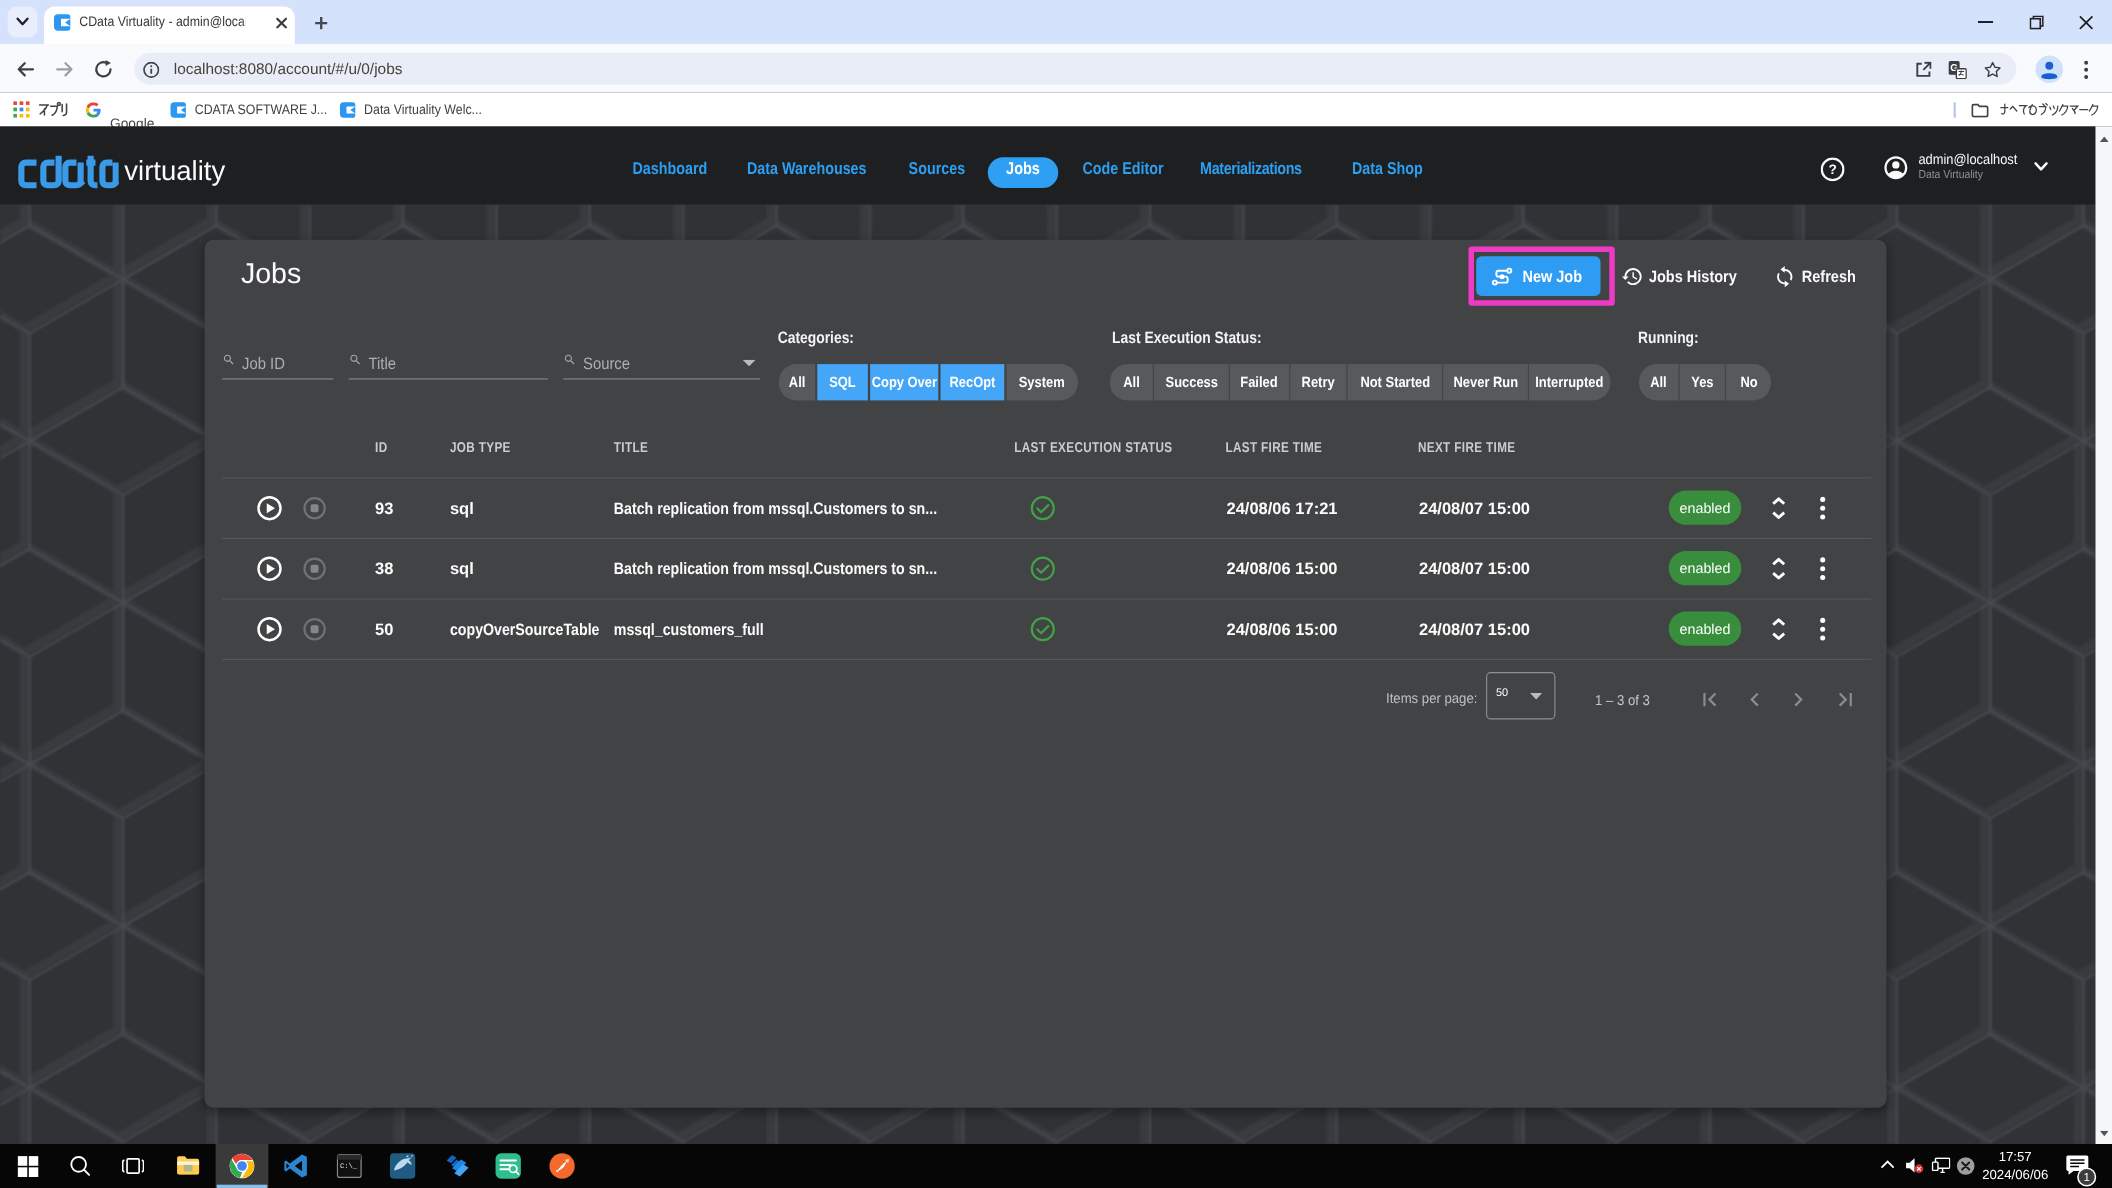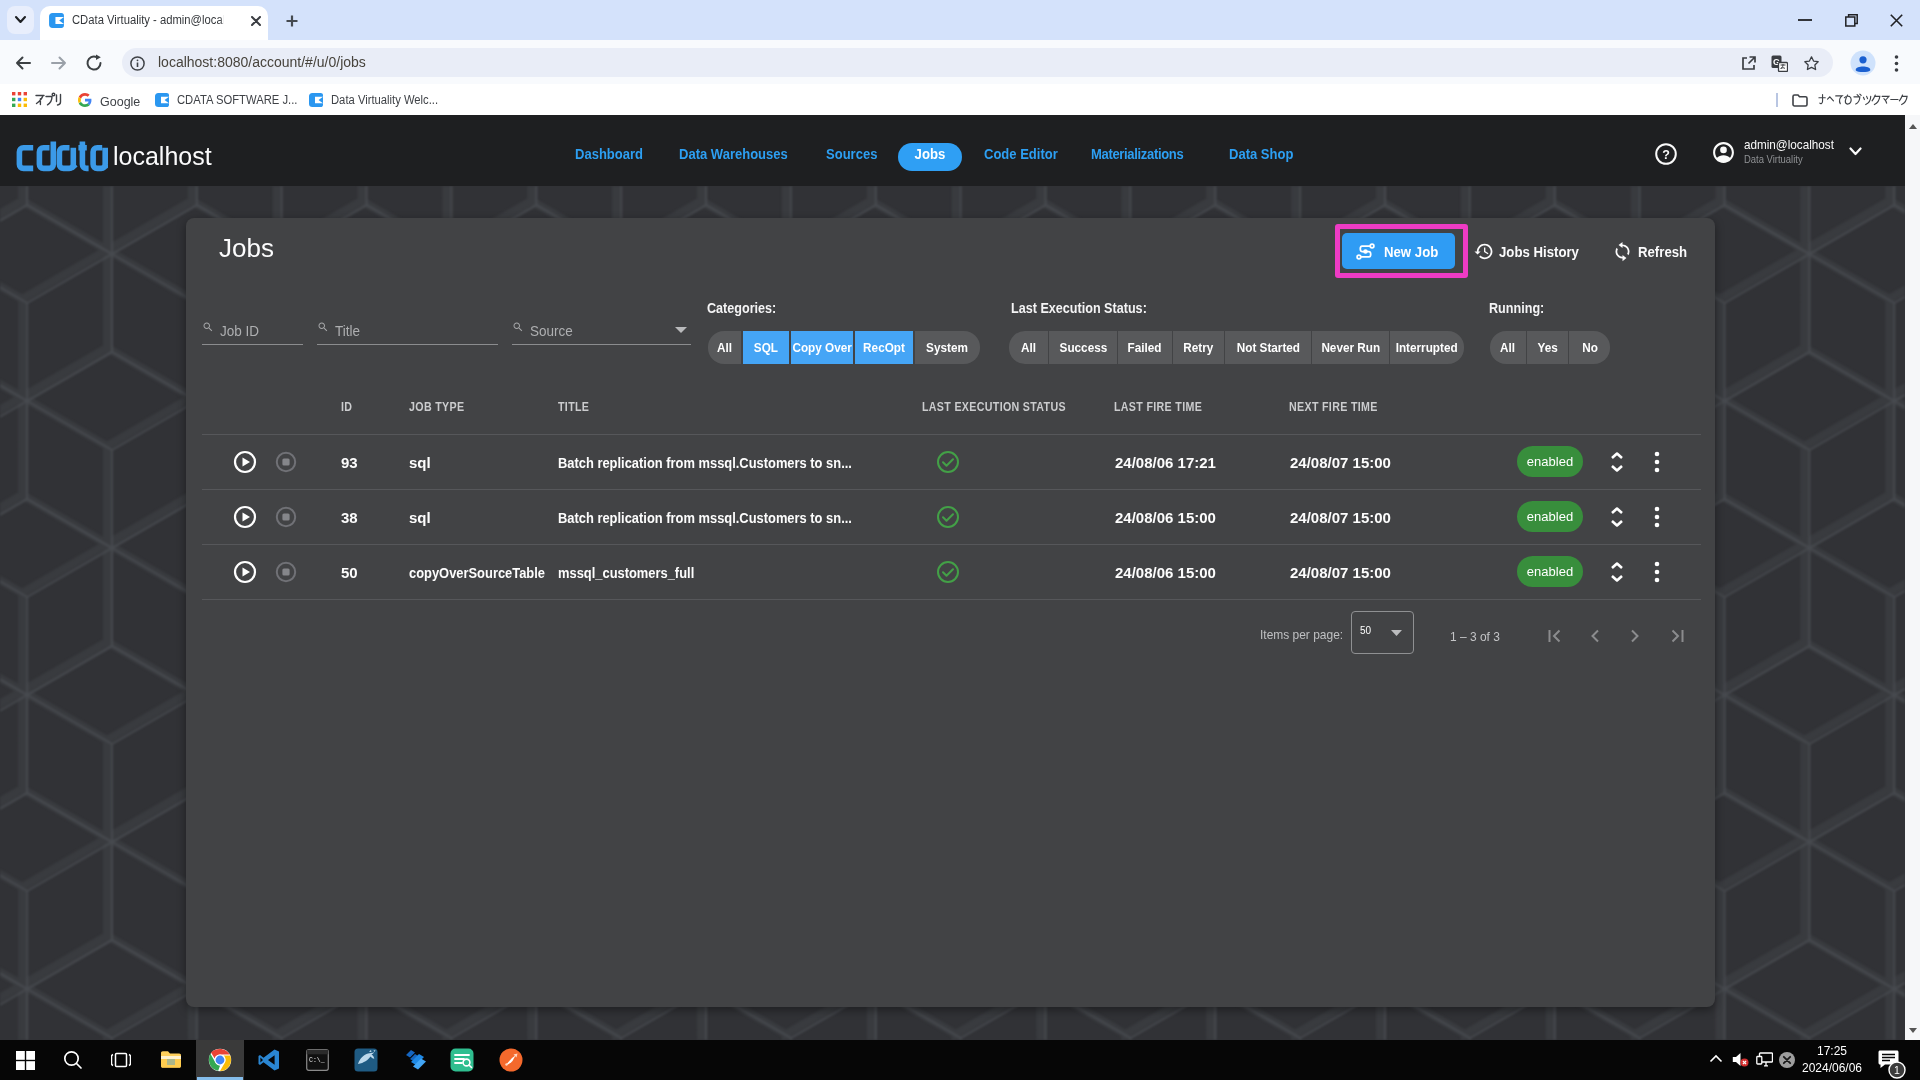--- a/index.html
+++ b/index.html
@@ -118,21 +118,21 @@
         <circle cx="18.5" cy="2.5" r="1.3"></circle>
    <path d="M21.5 3 V9.5 M25.5 2.5 V10 C25.5 12 24 12.8 22.5 13"></path>
   </g>
  </svg>
  <svg class="abs" style="left:78px;top:92.5px" width="14" height="14" viewBox="0 0 48 48">
       <path fill="#EA4335" d="M24 9.5c3.5 0 6.6 1.2 9.1 3.6l6.8-6.8C35.8 2.4 30.3 0 24 0 14.6 0 6.5 5.4 2.6 13.2l7.9 6.2C12.4 13.2 17.7 9.5 24 9.5z"></path>
       <path fill="#4285F4" d="M46.1 24.5c0-1.6-.1-3.1-.4-4.5H24v9h12.4c-.5 2.9-2.2 5.4-4.6 7l7.5 5.8c4.4-4.1 6.8-10.1 6.8-17.3z"></path>
       <path fill="#FBBC05" d="M10.5 28.6c-.5-1.5-.8-3-.8-4.6s.3-3.1.8-4.6l-7.9-6.2C1 16.5 0 20.1 0 24s1 7.5 2.6 10.8l7.9-6.2z"></path>
       <path fill="#34A853" d="M24 48c6.5 0 11.9-2.1 15.9-5.8l-7.5-5.8c-2.1 1.4-4.8 2.2-8.4 2.2-6.3 0-11.6-3.7-13.5-8.9l-7.9 6.2C6.5 42.6 14.6 48 24 48z"></path>
     </svg>
- <div class="abs" style="left:100px;top:95px;font-size:12.5px;color:#3f4247">Google</div>
+ <div class="abs" style="left:100px;top:105px;font-size:12.5px;color:#3f4247">Google</div>
  <svg class="abs" style="left:154px;top:92px" width="16" height="16" viewBox="0 0 24 24">
       <path d="M6.5 1.5 L19 1.5 C21.2 1.5 22.5 2.8 22.5 5 L22.5 7.2 L10.5 7.2 L10.5 16.8 L22.5 16.8 L22.5 19 C22.5 21.2 21.2 22.5 19 22.5 L6.5 22.5 C3.4 22.5 1.5 20.6 1.5 17.5 L1.5 6.5 C1.5 3.4 3.4 1.5 6.5 1.5 Z" fill="#2b97f0"></path>
       <path d="M22.5 7.2 L22.5 16.8 L15.8 12 Z" fill="#2b97f0"></path>
     </svg>
  <div class="abs" style="left:177px;top:93px;font-size:12.5px;color:#3f4247;transform:scaleX(.9);transform-origin:left center">CDATA SOFTWARE J...</div>
  <svg class="abs" style="left:308px;top:92px" width="16" height="16" viewBox="0 0 24 24">
       <path d="M6.5 1.5 L19 1.5 C21.2 1.5 22.5 2.8 22.5 5 L22.5 7.2 L10.5 7.2 L10.5 16.8 L22.5 16.8 L22.5 19 C22.5 21.2 21.2 22.5 19 22.5 L6.5 22.5 C3.4 22.5 1.5 20.6 1.5 17.5 L1.5 6.5 C1.5 3.4 3.4 1.5 6.5 1.5 Z" fill="#2b97f0"></path>
       <path d="M22.5 7.2 L22.5 16.8 L15.8 12 Z" fill="#2b97f0"></path>
     </svg>
  <div class="abs" style="left:331px;top:93px;font-size:12.5px;color:#3f4247;transform:scaleX(.9);transform-origin:left center">Data Virtuality Welc...</div>
@@ -160,21 +160,21 @@
  <svg class="abs" style="left:16px;top:141px" width="92" height="31" viewBox="0 0 92 31">
   <g fill="none" stroke="#3b9ae8" stroke-width="5.6" stroke-linejoin="round">
    <path d="M17.2 6.8 L7.5 6.8 C5 6.8 3.4 8.4 3.4 10.9 L3.4 23.3 C3.4 25.8 5 27.4 7.5 27.4 L17.2 27.4"></path>
    <path d="M33.5 6.8 L27.5 6.8 C25 6.8 23.4 8.4 23.4 10.9 L23.4 23.3 C23.4 25.8 25 27.4 27.5 27.4 L33.2 27.4 C35.7 27.4 37.3 25.8 37.3 23.3 L37.3 0.5"></path>
    <path d="M53.5 6.8 L47.5 6.8 C45 6.8 43.4 8.4 43.4 10.9 L43.4 23.3 C43.4 25.8 45 27.4 47.5 27.4 L53.2 27.4 C55.7 27.4 57.3 25.8 57.3 23.3 L57.3 6.8 M57.3 25 L59.5 27.4"></path>
    <path d="M66.4 0.5 L66.4 23.3 C66.4 25.8 68 27.4 70.5 27.4 L72.6 27.4 M62.4 6.8 L70.8 6.8"></path>
    <path d="M86.2 6.8 L81.2 6.8 C78.7 6.8 77.1 8.4 77.1 10.9 L77.1 23.3 C77.1 25.8 78.7 27.4 81.2 27.4 L85.1 27.4 C87.6 27.4 89.2 25.8 89.2 23.3 L89.2 6.8 M89.2 25 L91 27.4"></path>
   </g>
   <path d="M17.2 13 L11 17.1 L17.2 21.2 Z" fill="#1e1f21"></path>
  </svg>
- <div class="abs" style="left:113px;top:142px;font-size:25px;font-weight:400;color:#fbfbfc;letter-spacing:0px">localhost</div>
+ <div class="abs" style="left:113px;top:142px;font-size:25px;font-weight:400;color:#fbfbfc;letter-spacing:0px">virtuality</div>
  <div class="nav" style="left:575px">Dashboard</div>
  <div class="nav" style="left:679px">Data Warehouses</div>
  <div class="nav" style="left:826px">Sources</div>
  <div class="abs" style="left:898px;top:143px;width:64px;height:28px;border-radius:14px;background:#2f9ff4"></div>
  <div class="abs" style="left:898px;top:145px;width:64px;text-align:center;font-size:15.5px;font-weight:bold;color:#fff;transform:scaleX(.85)">Jobs</div>
  <div class="nav" style="left:984px">Code Editor</div>
  <div class="nav" style="left:1091px;letter-spacing:-0.4px">Materializations</div>
  <div class="nav" style="left:1229px">Data Shop</div>
  <svg class="abs" style="left:1655px;top:142.5px" width="22" height="22" viewBox="0 0 22 22">
       <circle cx="11" cy="11" r="9.8" fill="none" stroke="#fafafa" stroke-width="2"></circle>
@@ -506,21 +506,21 @@
     </svg>
  <svg class="abs" style="left:1756px;top:1052px" width="17" height="16" viewBox="0 0 17 16">
       <rect x="3.5" y="1" width="13" height="9" rx="0.8" fill="none" stroke="#fff" stroke-width="1.4"></rect>
       <path d="M8 13.8 H12 M10 10 V13.8" stroke="#fff" stroke-width="1.3"></path>
       <rect x="0.8" y="4.5" width="5" height="7.5" rx="0.8" fill="#060606" stroke="#fff" stroke-width="1.3"></rect>
     </svg>
  <svg class="abs" style="left:1778px;top:1051px" width="18" height="18" viewBox="0 0 18 18">
       <circle cx="9" cy="9" r="8" fill="#9e9e9e"></circle>
       <path d="M5.8 5.8 L12.2 12.2 M12.2 5.8 L5.8 12.2" stroke="#1b1b1b" stroke-width="1.8" stroke-linecap="round"></path>
     </svg>
- <div class="abs" style="left:1804px;top:1044px;width:56px;text-align:center;font-size:12px;color:#fff">17:25</div>
+ <div class="abs" style="left:1804px;top:1044px;width:56px;text-align:center;font-size:12px;color:#fff">17:57</div>
  <div class="abs" style="left:1794px;top:1061px;width:76px;text-align:center;font-size:12px;color:#fff">2024/06/06</div>
  <svg class="abs" style="left:1878px;top:1050px" width="21" height="19" viewBox="0 0 21 19">
       <path d="M2 0.5 H19 C19.8 0.5 20.5 1.2 20.5 2 L20.5 13 C20.5 13.8 19.8 14.5 19 14.5 L7 14.5 L2.5 18 L2.5 14.5 H2 C1.2 14.5 0.5 13.8 0.5 13 L0.5 2 C0.5 1.2 1.2 0.5 2 0.5 Z" fill="#fff"></path>
       <path d="M4 4.5 H17 M4 7.5 H17 M4 10.5 H12" stroke="#060606" stroke-width="1.4"></path>
     </svg>
  <svg class="abs" style="left:1888px;top:1061px" width="18" height="18" viewBox="0 0 18 18">
       <circle cx="9" cy="9" r="8" fill="#3c3c3c" stroke="#fff" stroke-width="1.4"></circle>
       <text x="9" y="13" font-size="10.5" fill="#fff" text-anchor="middle" font-family="Liberation Sans">1</text>
     </svg>
 </div>

